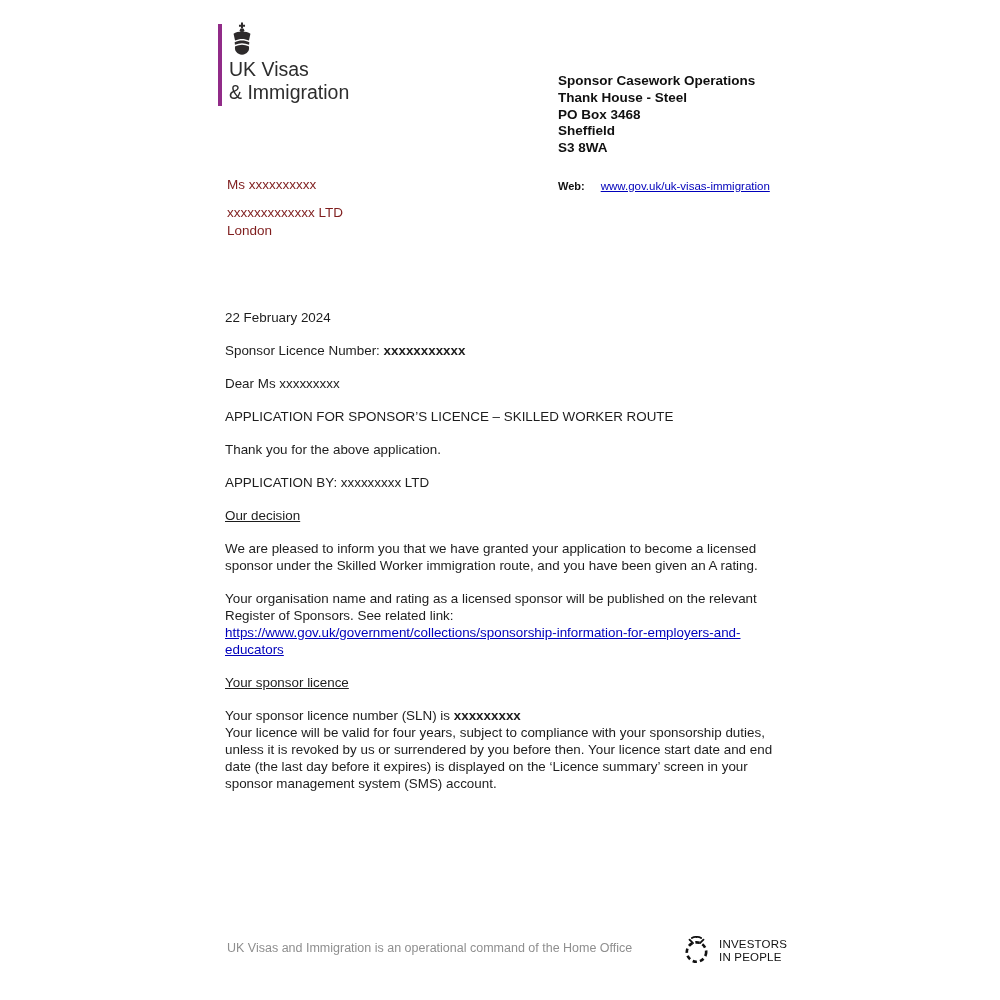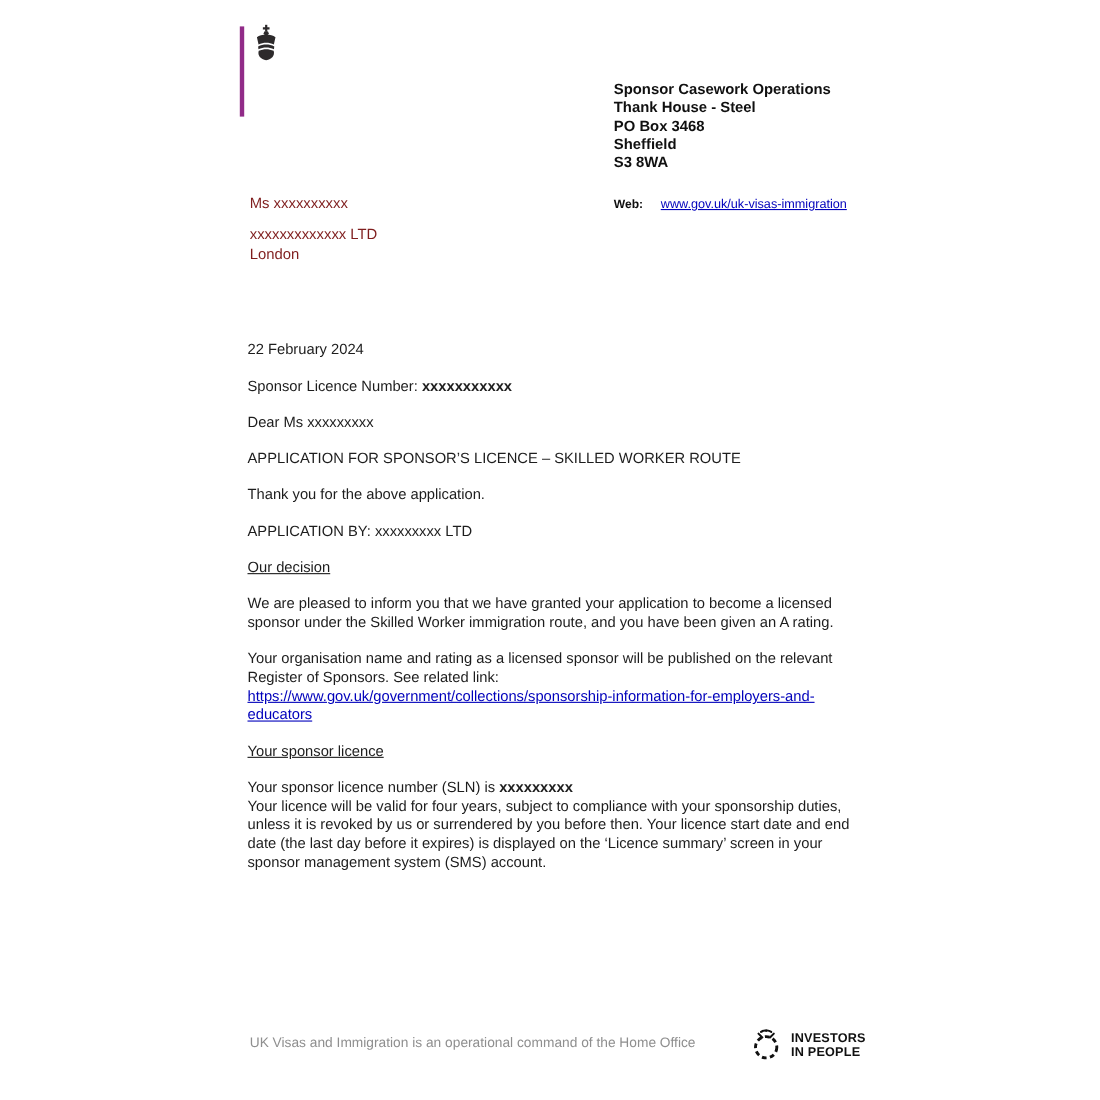--- a/index.html
+++ b/index.html
@@ -25,35 +25,39 @@
   .letter-body{position:absolute;left:225px;top:309px;width:553px;font-size:13.4px;line-height:17px;color:#1d1d1d;}
   .letter-body p{margin:0 0 16px 0;}
   .letter-body p.tight{margin:0;}
   .heading{font-weight:normal;text-decoration:underline;}
   .masked{font-weight:bold;}
   .doc-link{color:#0000bb;text-decoration:underline;display:inline-block;max-width:553px;cursor:pointer;}
 
   
   .footer-text{position:absolute;left:227px;top:941px;font-size:12.5px;color:#8f8f8f;}
   .iip{position:absolute;left:681px;top:934px;display:flex;align-items:center;gap:7px;}
-  .iip-text{font-size:11.5px;font-weight:bold;line-height:13px;color:#111;letter-spacing:0.2px;}
+  .iip-text{font-size:11.5px;font-weight:normal;line-height:13px;color:#111;letter-spacing:0.2px;}
 </style>
 </head>
 <body>
 
 <div class="page">
 
   <div class="logo-bar" style="background: rgb(145, 43, 136);"></div>
   <svg class="crown" width="22" height="36" viewBox="0 0 24 38" fill="#2d2a2b">
     <path d="M10.9 0h2.2v2.3h2.2v2.2h-2.2v1.8h-2.2V4.5H8.7V2.3h2.2z"></path>
     <ellipse cx="12" cy="8.3" rx="2.5" ry="2.1"></ellipse>
     <path d="M2.8 12.2 C7 8.8 17 8.8 21.2 12.2 L19.6 19.6 C14.8 17.2 9.2 17.2 4.4 19.6 Z"></path>
     <path d="M4 21.4 C9 18.9 15 18.9 20 21.4 L19.7 24.2 C14.6 21.9 9.4 21.9 4.3 24.2 Z"></path>
     <path d="M4.6 25.8 C9.4 23.6 14.6 23.6 19.4 25.8 C20.8 30.6 17.6 34.2 12 35.2 C6.4 34.2 3.2 30.6 4.6 25.8 Z"></path>
   </svg>
+  <div class="logo-text">
+    <div>UK Visas</div>
+    <div>&amp; Immigration</div>
+  </div>
 
   <div class="sender">
     <div>Sponsor Casework Operations</div>
     <div>Thank House - Steel</div>
     <div>PO Box 3468</div>
     <div>Sheffield</div>
     <div>S3 8WA</div>
   </div>
   <div class="web-line">
     <span class="web-label">Web:</span><a class="web-link" style="color: rgb(0, 0, 187);">www.gov.uk/uk-visas-immigration</a>

